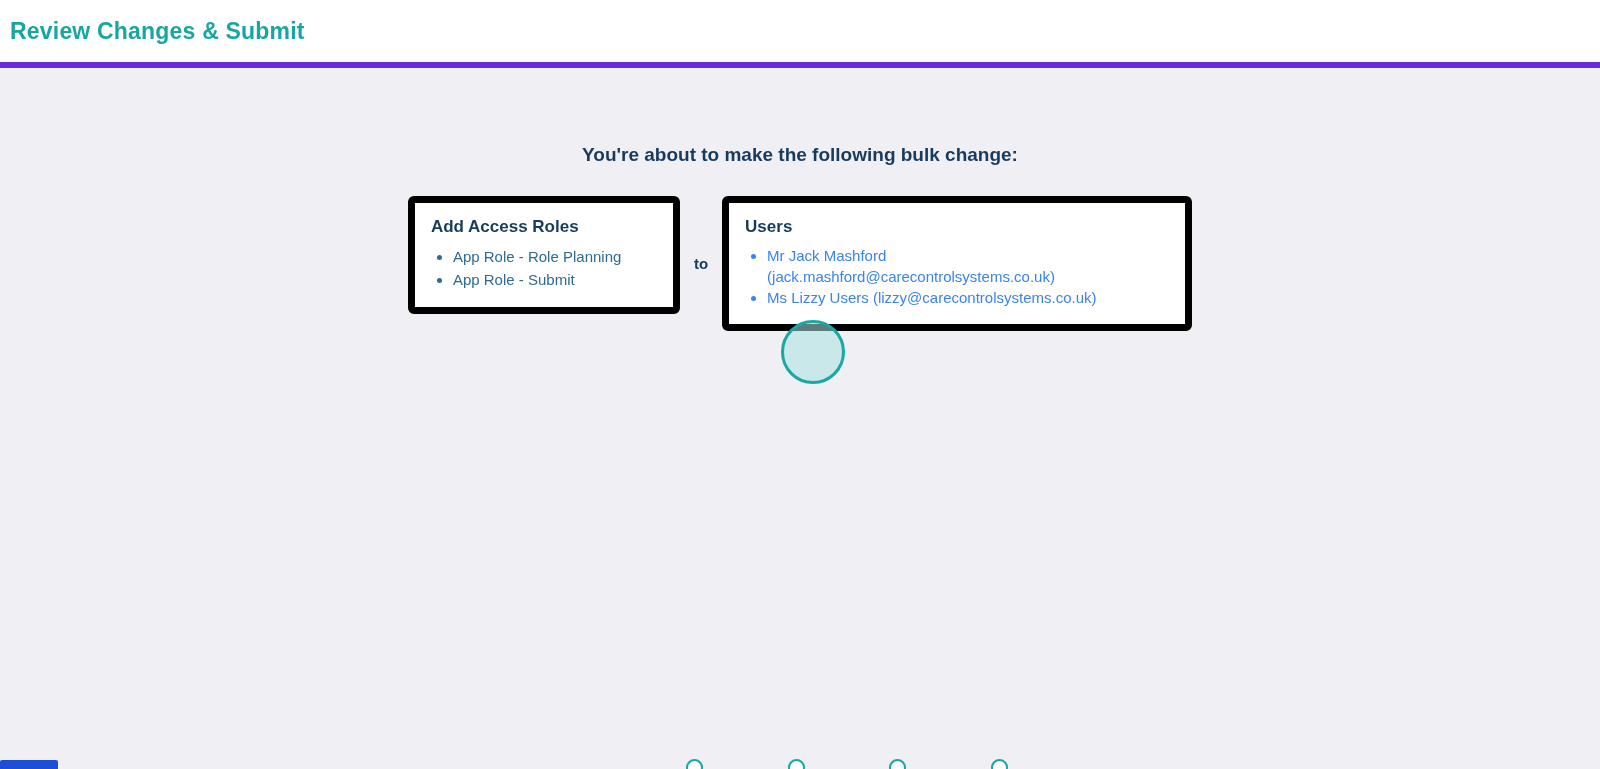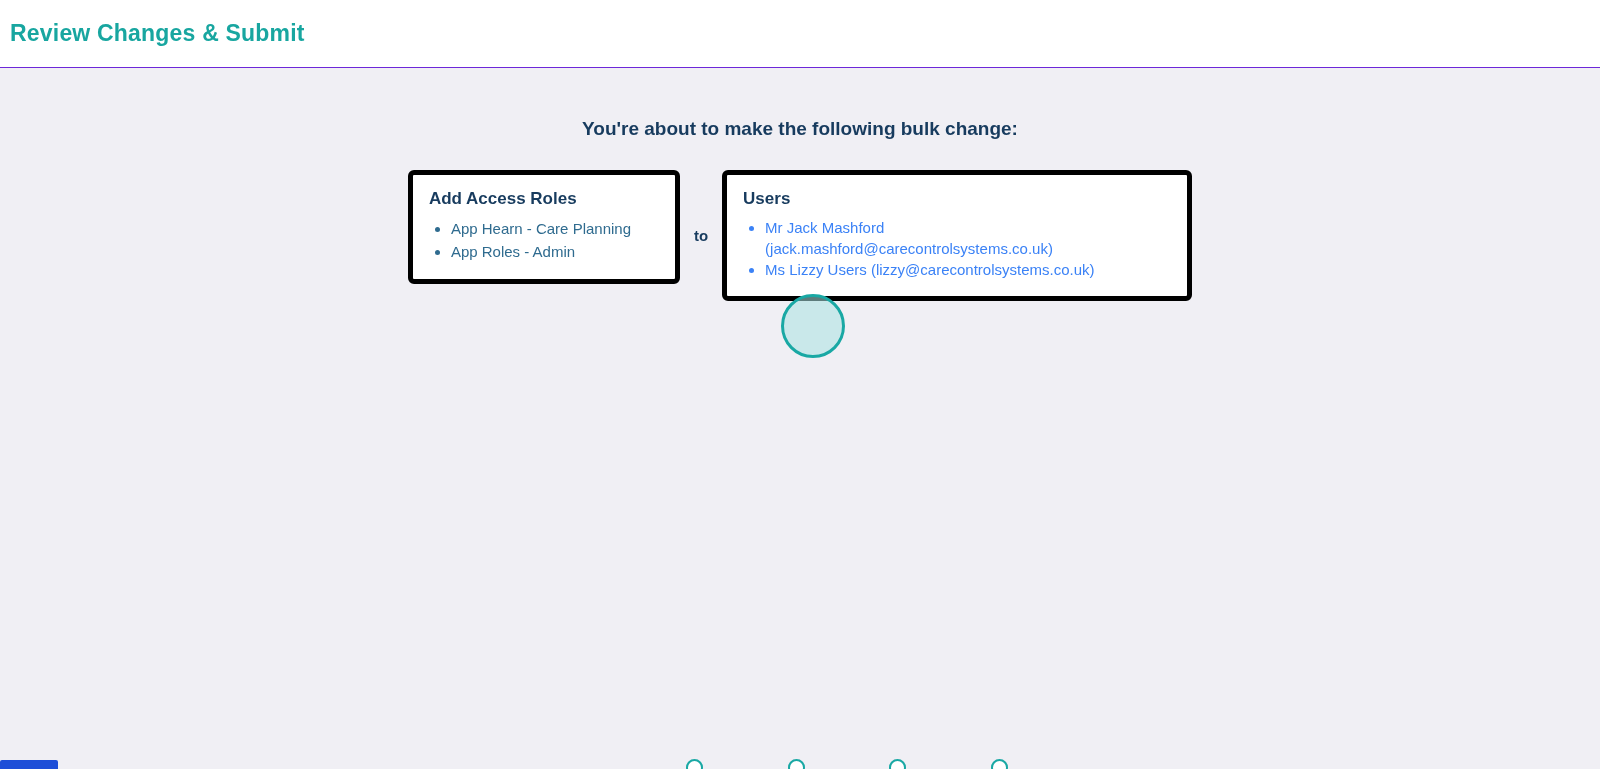--- a/index.html
+++ b/index.html
@@ -12,21 +12,21 @@
     background: #f0eff4;
     font-family: "Liberation Sans", sans-serif;
     overflow: hidden;
     position: relative;
   }
 
   
   .page-header {
     height: 68px;
     background: #ffffff;
-    border-bottom: 1px solid #6d28d9;
+    border-bottom: 6px solid #6d28d9;
     display: flex;
     align-items: center;
     box-sizing: border-box;
     padding: 0 10px;
   }
   .page-title {
     font-size: 23px;
     font-weight: bold;
     color: #18a6a0;
     letter-spacing: 0.2px;
@@ -34,37 +34,37 @@
 
   
   .main {
     position: relative;
     height: calc(100% - 68px);
     box-sizing: border-box;
   }
 
   .intro-line {
     text-align: center;
-    margin-top: 50px;
+    margin-top: 76px;
     font-size: 19px;
     font-weight: bold;
     color: #173b5e;
   }
 
   .cards-row {
     margin-top: 30px;
     display: flex;
     justify-content: center;
     align-items: flex-start;
     gap: 0;
   }
 
   .card {
     background: #ffffff;
-    border: 5px solid #000000;
+    border: 7px solid #000000;
     border-radius: 6px;
     box-sizing: border-box;
     padding: 14px 16px 16px 16px;
   }
   .card-roles {
     width: 272px;
     min-height: 100px;
   }
   .card-users {
     width: 470px;
@@ -154,22 +154,22 @@
 
 <div class="main">
 
   <div class="intro-line">You're about to make the following bulk change:</div>
 
   <div class="cards-row">
 
     <div class="card card-roles">
       <div class="card-title">Add Access Roles</div>
       <ul>
-        <li>App Hearn - Care Planning</li>
-        <li>App Roles - Admin</li>
+        <li>App Role - Role Planning</li>
+        <li>App Role - Submit</li>
       </ul>
     </div>
 
     <div class="to-word">to</div>
 
     <div class="card card-users">
       <div class="card-title">Users</div>
       <ul>
         <li>Mr Jack Mashford (jack.mashford@carecontrolsystems.co.uk)</li>
         <li>Ms Lizzy Users (lizzy@carecontrolsystems.co.uk)</li>

